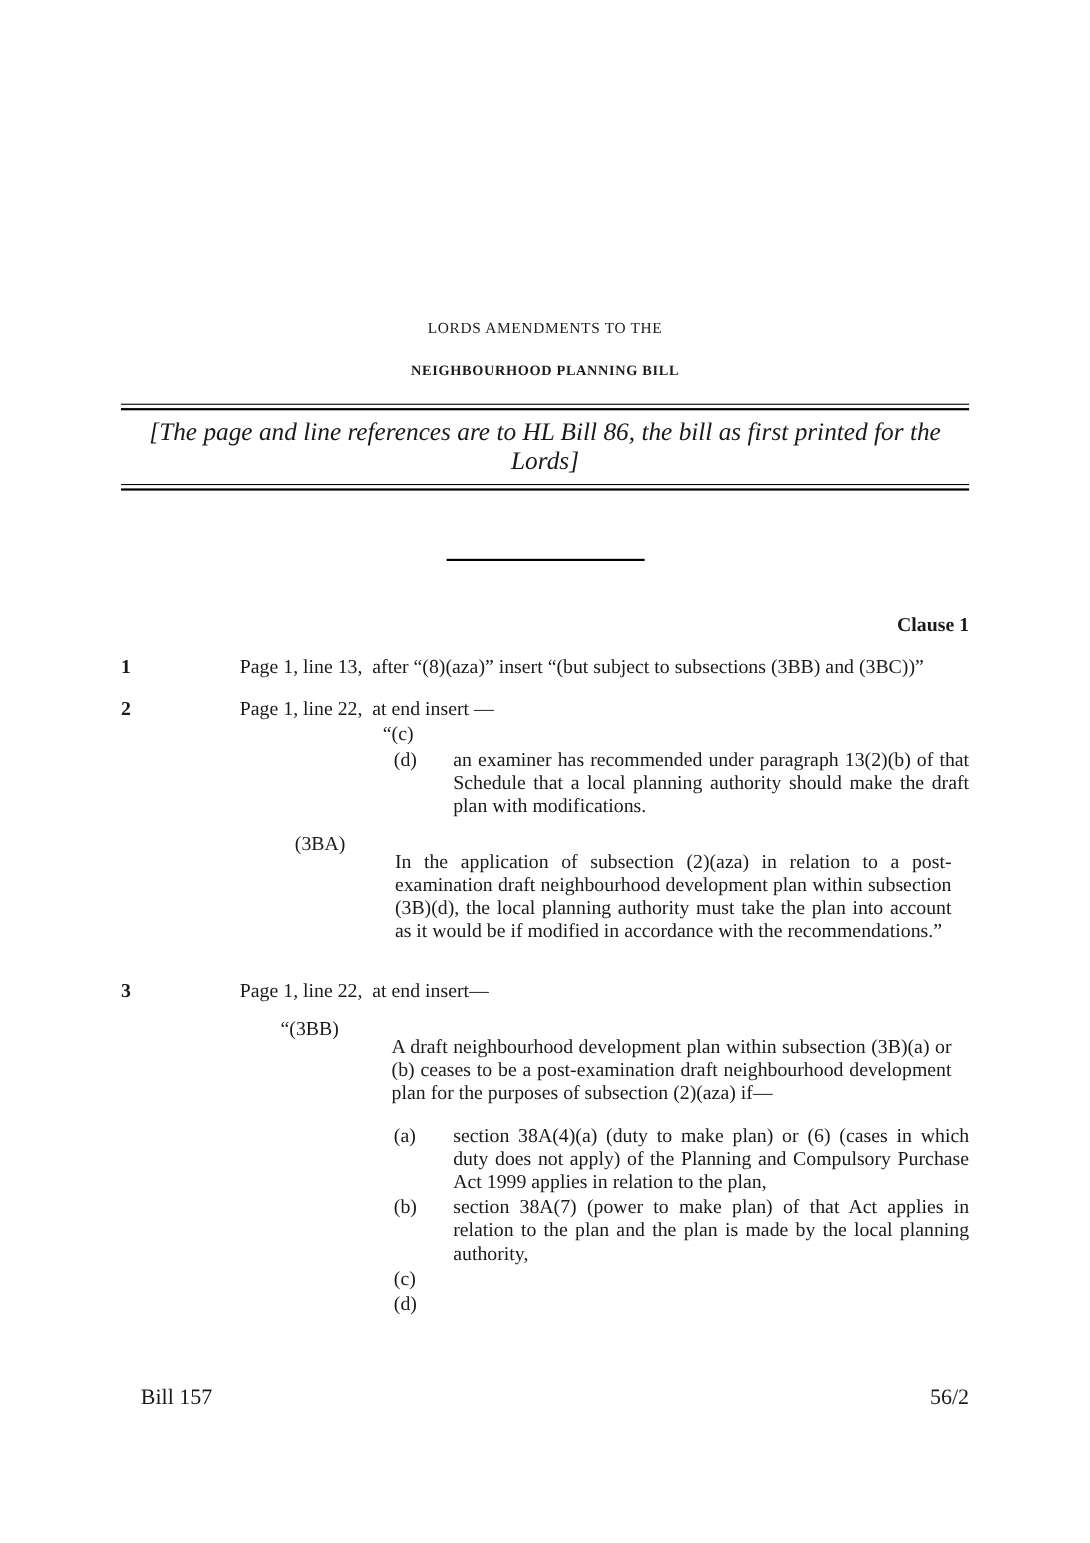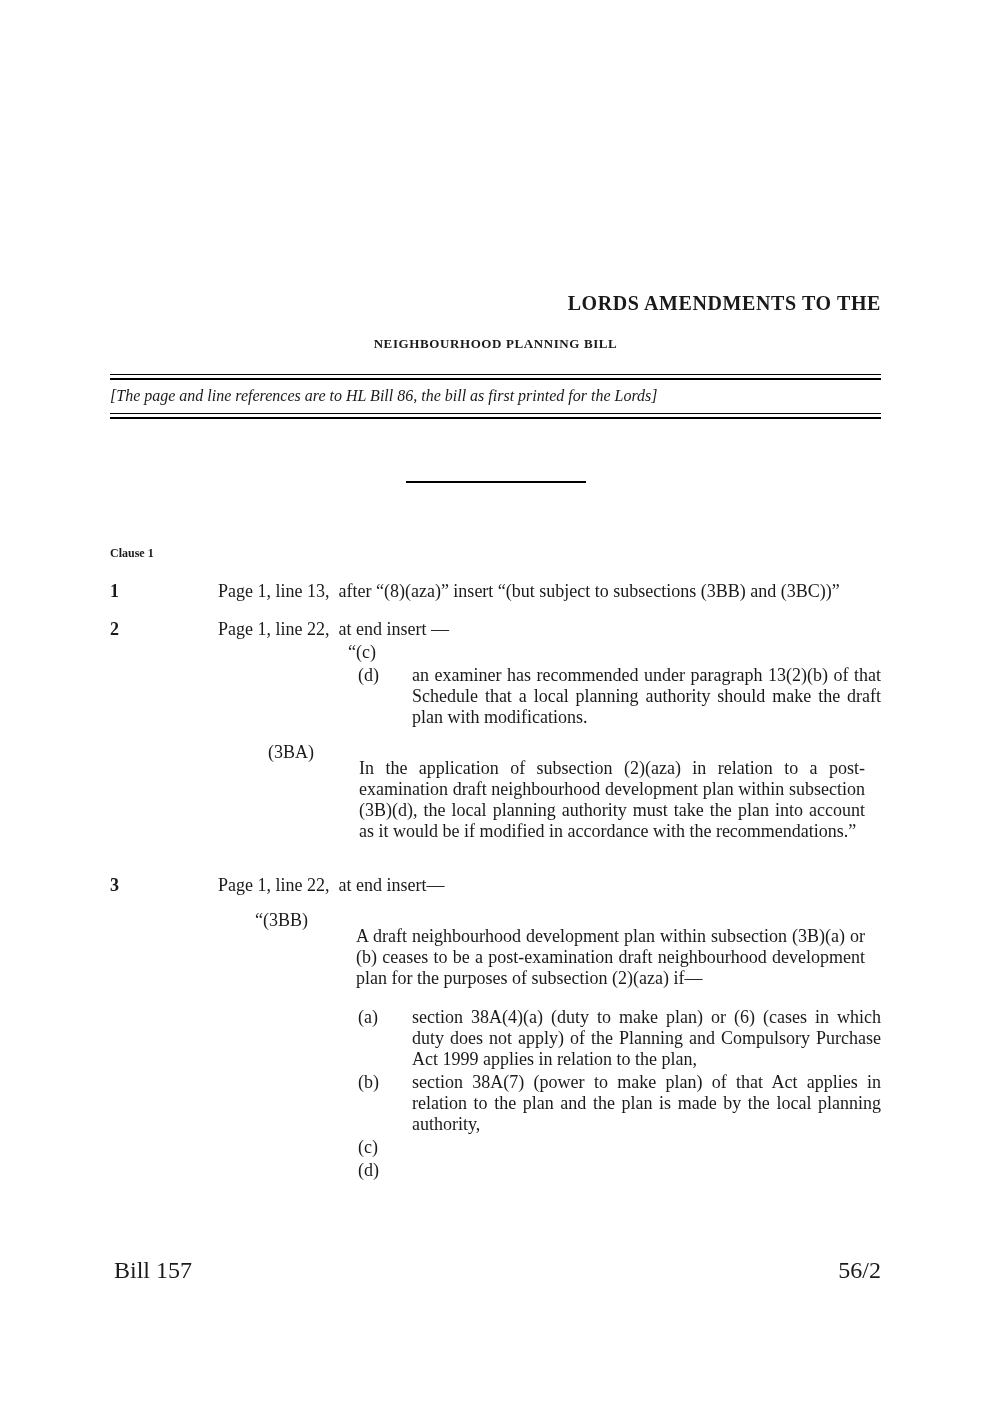--- a/index.html
+++ b/index.html
@@ -13,53 +13,52 @@
     overflow: hidden;
   }
   .page {
     position: absolute;
     inset: 0;
     padding: 292px 110px 0 110px;
     box-sizing: border-box;
   }
   
   .title-line1 {
-    text-align: right;
-    font-size: 20px;
+    text-align: center;
+    font-size: 14px;
     letter-spacing: 0.6px;
-    font-weight: bold;
   }
   .title-line2 {
     text-align: center;
     font-size: 13px;
     font-weight: bold;
     letter-spacing: 0.6px;
     margin-top: 21px;
   }
   .refbox { margin-top: 22px; }
   .rule-thin  { height: 1px; background: #000; }
   .rule-thick { height: 2px; background: #000; margin-top: 3px; }
   .refnote {
-    text-align: left;
+    text-align: center;
     font-style: italic;
-    font-size: 16px;
+    font-size: 23px;
     padding: 7px 0 8px 0;
   }
   .short-divider {
     width: 180px;
     height: 2px;
     background: #000;
     margin: 62px auto 0 auto;
   }
   
   .clause-heading {
-    text-align: left;
+    text-align: right;
     font-weight: bold;
-    font-size: 12px;
-    margin-top: 60px;
+    font-size: 18px;
+    margin-top: 48px;
     line-height: 21px;
   }
   .amendment { display: flex; margin-top: 17px; }
   .amd-num {
     flex: 0 0 108px;
     font-weight: bold;
     font-size: 18px;
     line-height: 21px;
   }
   .amd-body {
@@ -72,26 +71,26 @@
   .letter-label { flex: 0 0 54px; padding-left: 10px; }
   .letter-label.hang { text-indent: -10px; }
   .letter-text { flex: 1; text-align: justify; margin: 0; }
   .subsection { display: flex; margin-left: 47px; margin-top: 14px; }
   .sub-label { flex: 0 0 75px; padding-left: 3px; }
   .sub-label.hang { text-indent: -10px; padding-left: 0; }
   .sub-text { flex: 1; text-align: justify; margin: 16px; }
   
   .footer {
     position: absolute;
-    left: 114px;
+    left: 128px;
     right: 110px;
     top: 1260px;
     display: flex;
     justify-content: space-between;
-    font-size: 24px;
+    font-size: 20px;
     line-height: 21px;
   }
 </style>
 </head>
 <body>
 
 <div class="page">
 
   <div class="title-line1">LORDS AMENDMENTS TO THE</div>
   <div class="title-line2">NEIGHBOURHOOD PLANNING BILL</div>

